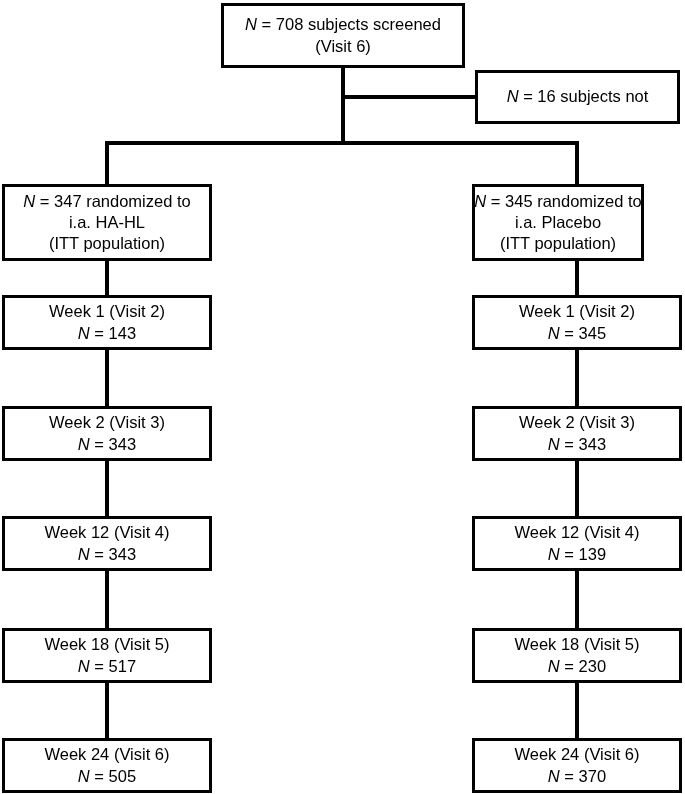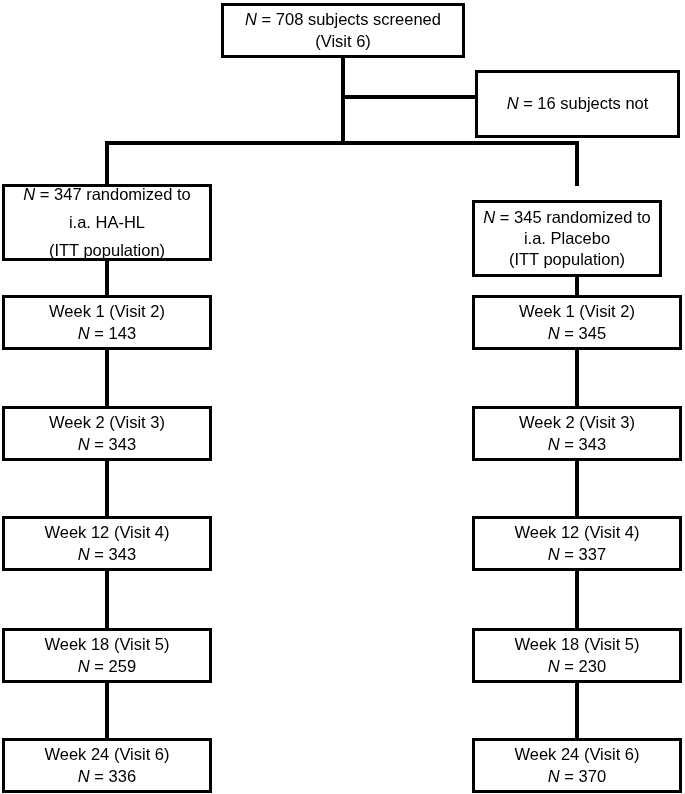--- a/index.html
+++ b/index.html
@@ -65,73 +65,73 @@
   <div class="conn v" style="left:105px; top:457px; height:61px;"></div>
   <div class="conn v" style="left:105px; top:568px; height:62px;"></div>
   <div class="conn v" style="left:105px; top:679px; height:61px;"></div>
 
   <div class="conn v" style="left:575px; top:258px; height:38px;"></div>
   <div class="conn v" style="left:575px; top:347px; height:61px;"></div>
   <div class="conn v" style="left:575px; top:457px; height:61px;"></div>
   <div class="conn v" style="left:575px; top:568px; height:62px;"></div>
   <div class="conn v" style="left:575px; top:679px; height:61px;"></div>
 
-  <div class="node" style="left:221px; top:3px; width:244px; height:55px;">
+  <div class="node" style="left:221px; top:3px; width:244px; height:65px;">
     <span class="line"><span class="ital">N</span><span> = 708 subjects screened</span></span>
     <span class="line">(Visit 6)</span>
   </div>
 
-  <div class="node" style="left:475px; top:70px; width:205px; height:68px;">
+  <div class="node" style="left:475px; top:70px; width:205px; height:54px;">
     <span class="line"><span class="ital">N</span><span> = 16 subjects not</span></span>
   </div>
 
-  <div class="node" style="left:2px; top:184px; width:210px; height:77px;gap:7px;">
+  <div class="node" style="left:2px; top:184px; width:210px; height:77px;">
     <span class="line"><span class="ital">N</span><span> = 347 randomized to</span></span>
     <span class="line">i.a. HA-HL</span>
     <span class="line">(ITT population)</span>
   </div>
 
-  <div class="node" style="left:472px; top:200px; width:190px; height:77px;">
+  <div class="node" style="left:472px; top:184px; width:172px; height:77px;">
     <span class="line"><span class="ital">N</span><span> = 345 randomized to</span></span>
     <span class="line">i.a. Placebo</span>
     <span class="line">(ITT population)</span>
   </div>
 
   <div class="node" style="left:2px; top:295px; width:210px; height:55px;">
     <span class="line">Week 1 (Visit 2)</span>
     <span class="line"><span class="ital">N</span><span> = 143</span></span>
   </div>
   <div class="node" style="left:2px; top:406px; width:210px; height:55px;">
     <span class="line">Week 2 (Visit 3)</span>
     <span class="line"><span class="ital">N</span><span> = 343</span></span>
   </div>
   <div class="node" style="left:2px; top:516px; width:210px; height:55px;">
     <span class="line">Week 12 (Visit 4)</span>
     <span class="line"><span class="ital">N</span><span> = 343</span></span>
   </div>
   <div class="node" style="left:2px; top:628px; width:210px; height:55px;">
     <span class="line">Week 18 (Visit 5)</span>
-    <span class="line"><span class="ital">N</span><span> = 259</span></span>
+    <span class="line"><span class="ital">N</span><span> = 517</span></span>
   </div>
   <div class="node" style="left:2px; top:738px; width:210px; height:55px;">
     <span class="line">Week 24 (Visit 6)</span>
-    <span class="line"><span class="ital">N</span><span> = 336</span></span>
+    <span class="line"><span class="ital">N</span><span> = 505</span></span>
   </div>
 
   <div class="node" style="left:472px; top:295px; width:210px; height:55px;">
     <span class="line">Week 1 (Visit 2)</span>
     <span class="line"><span class="ital">N</span><span> = 345</span></span>
   </div>
   <div class="node" style="left:472px; top:406px; width:210px; height:55px;">
     <span class="line">Week 2 (Visit 3)</span>
     <span class="line"><span class="ital">N</span><span> = 343</span></span>
   </div>
   <div class="node" style="left:472px; top:516px; width:210px; height:55px;">
     <span class="line">Week 12 (Visit 4)</span>
-    <span class="line"><span class="ital">N</span><span> = 337</span></span>
+    <span class="line"><span class="ital">N</span><span> = 139</span></span>
   </div>
   <div class="node" style="left:472px; top:628px; width:210px; height:55px;">
     <span class="line">Week 18 (Visit 5)</span>
     <span class="line"><span class="ital">N</span><span> = 230</span></span>
   </div>
   <div class="node" style="left:472px; top:738px; width:210px; height:55px;">
     <span class="line">Week 24 (Visit 6)</span>
     <span class="line"><span class="ital">N</span><span> = 370</span></span>
   </div>
 

